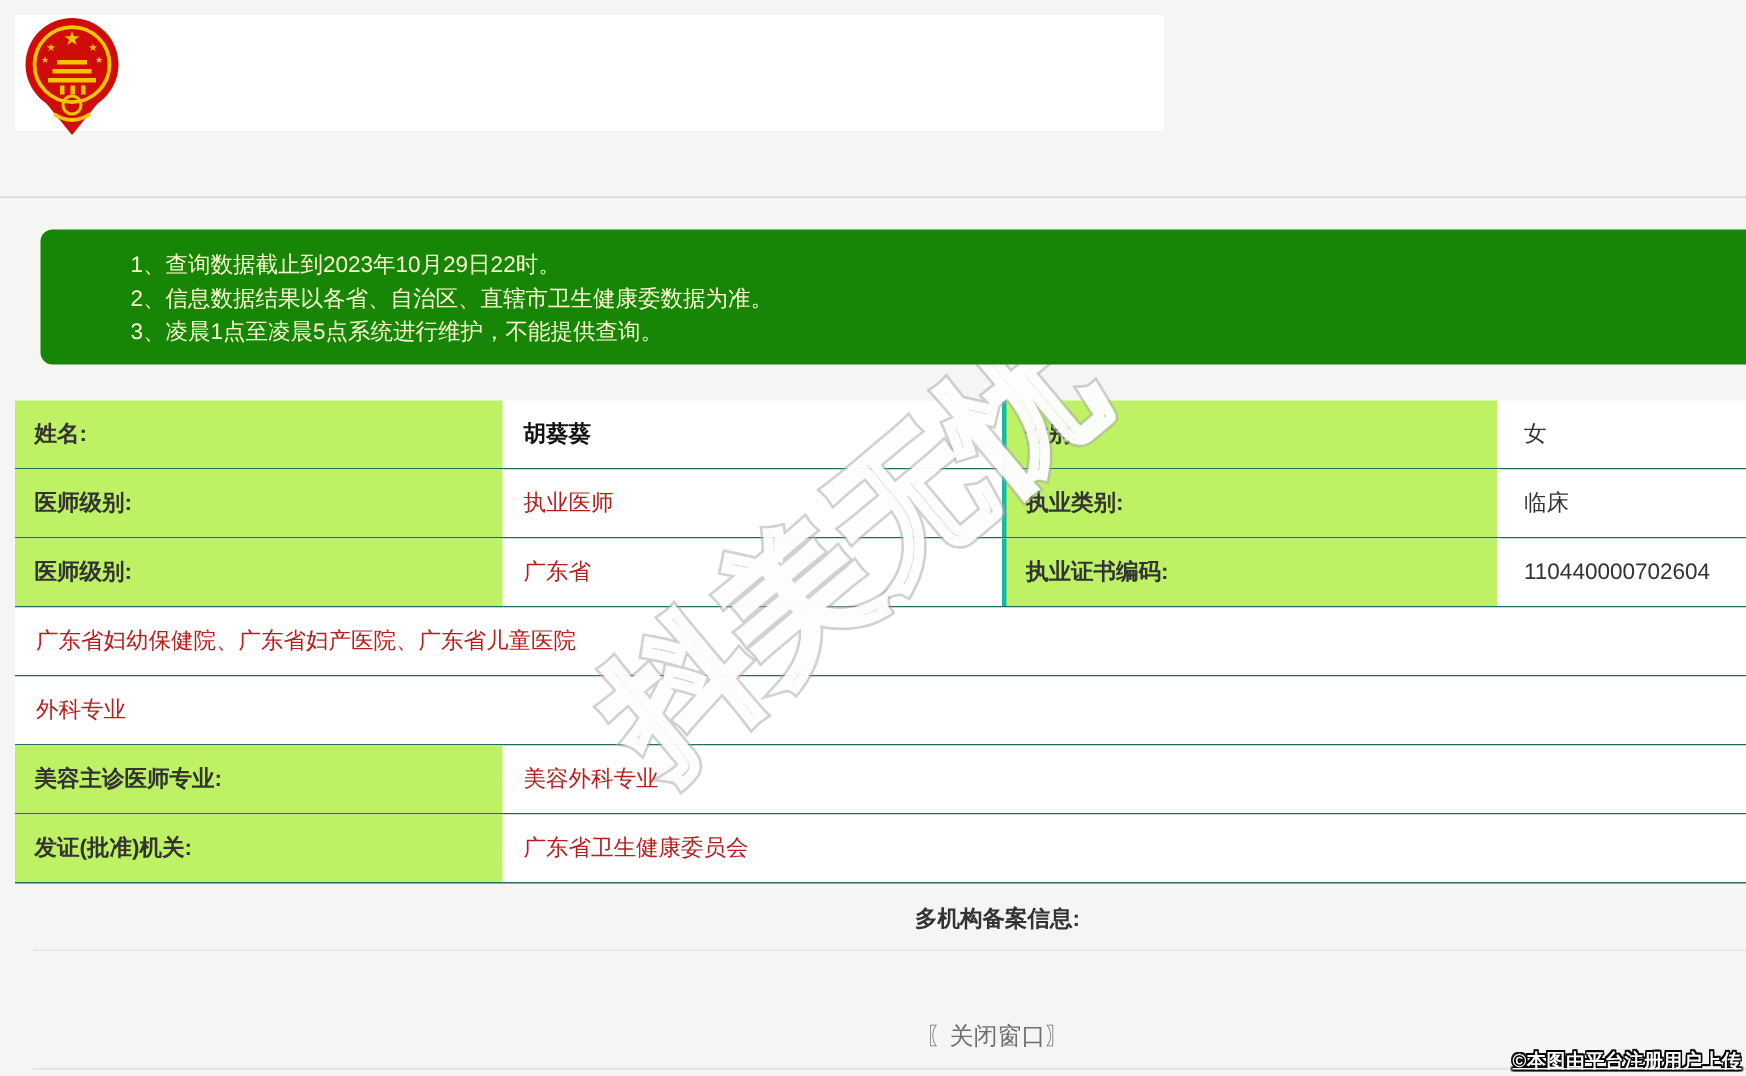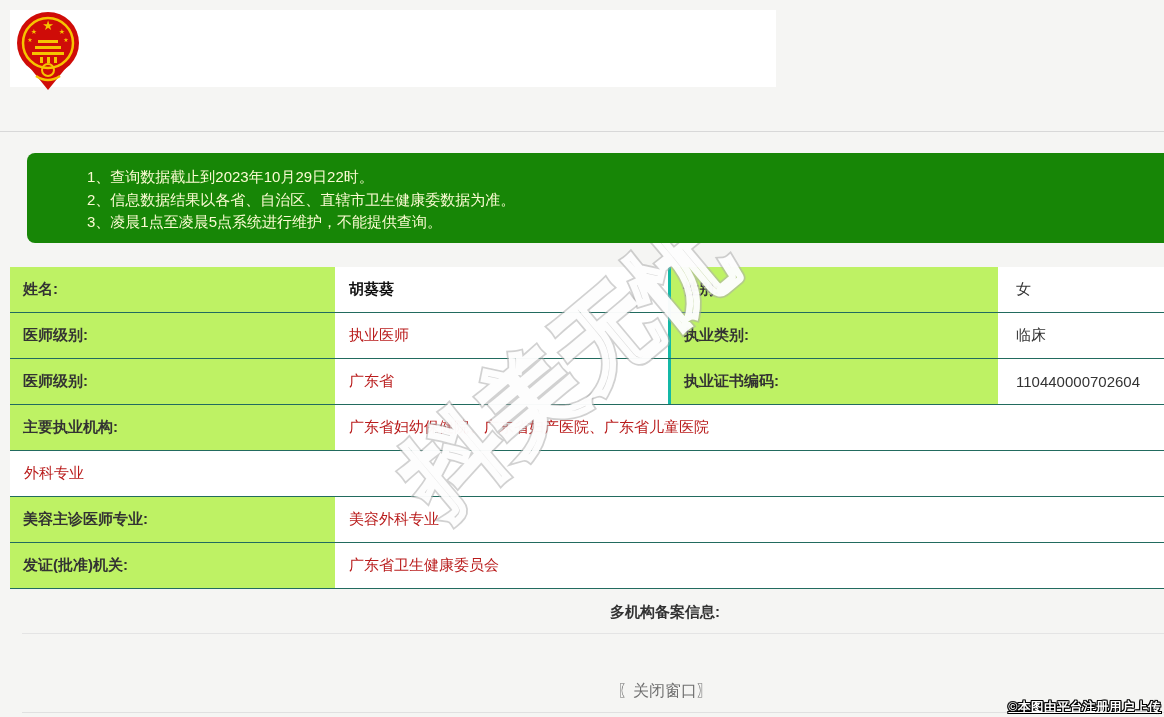--- a/index.html
+++ b/index.html
@@ -137,21 +137,20 @@
     </div>
 
     <div class="t-row">
       <div class="cell lab">医师级别:</div>
       <div class="cell val">广东省</div>
       <div class="cell lab lab2">执业证书编码:</div>
       <div class="cell val2">110440000702604</div>
     </div>
 
     <div class="t-row">
-      <div class="cell lab">主要执业机构:</div>
       <div class="cell val grow">广东省妇幼保健院、广东省妇产医院、广东省儿童医院</div>
     </div>
 
     <div class="t-row">
       <div class="cell val grow">外科专业</div>
     </div>
 
     <div class="t-row">
       <div class="cell lab">美容主诊医师专业:</div>
       <div class="cell val grow">美容外科专业</div>

